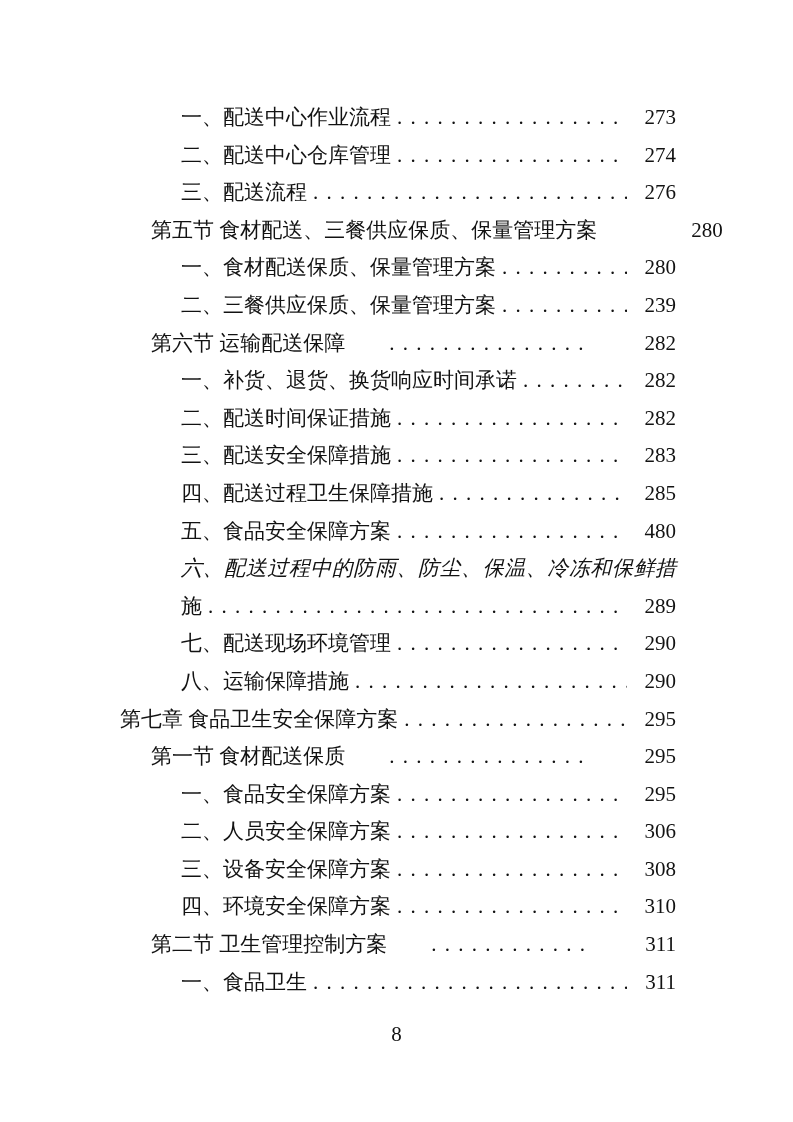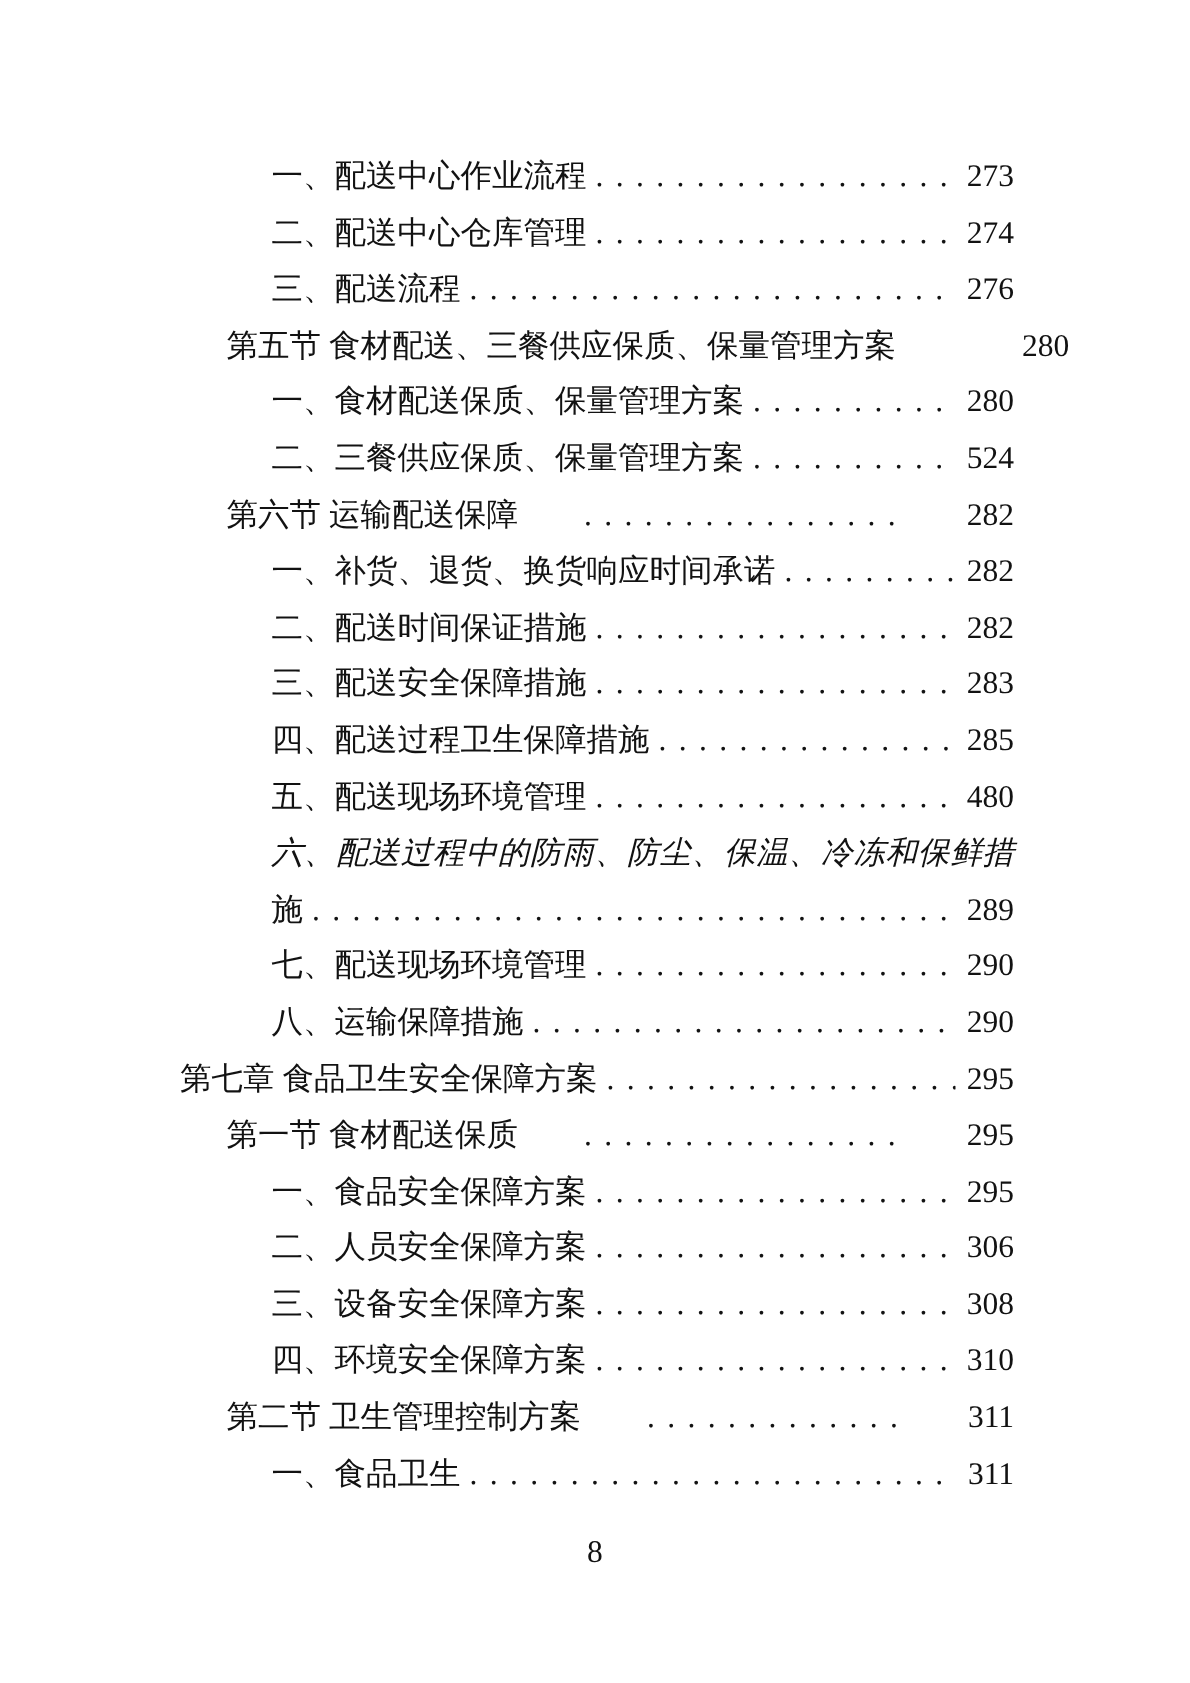--- a/index.html
+++ b/index.html
@@ -51,21 +51,21 @@
     overflow: hidden;
   }
   .toc-entry .dots::after {
     content: ". . . . . . . . . . . . . . . . . . . . . . . . . . . . . . . . . . . . . . . . . . . . . . . . . . . . . . . . . . . .";
     letter-spacing: 1.5px;
     padding-left: 6px;
     white-space: nowrap;
   }
   .toc-entry .pagenum {
     flex: 0 0 auto;
-    margin-left: 8px;
+    margin-left: 18px;
     text-align: right;
   }
   
   .toc-entry.no-leader {
     display: block;
     text-align: justify;
     text-align-last: justify;
     font-style: italic;
   }
   .page-footer {
@@ -105,21 +105,21 @@
         <span class="pagenum">280</span>
       </div>
       <div class="toc-entry lvl-item">
         <span class="title">一、食材配送保质、保量管理方案</span>
         <span class="dots"></span>
         <span class="pagenum">280</span>
       </div>
       <div class="toc-entry lvl-item">
         <span class="title">二、三餐供应保质、保量管理方案</span>
         <span class="dots"></span>
-        <span class="pagenum">524</span>
+        <span class="pagenum">239</span>
       </div>
       <div class="toc-entry lvl-section">
         <span class="title">第六节 运输配送保障</span>
         <span class="dots"></span>
         <span class="pagenum">282</span>
       </div>
       <div class="toc-entry lvl-item">
         <span class="title">一、补货、退货、换货响应时间承诺</span>
         <span class="dots"></span>
         <span class="pagenum">282</span>
@@ -133,21 +133,21 @@
         <span class="title">三、配送安全保障措施</span>
         <span class="dots"></span>
         <span class="pagenum">283</span>
       </div>
       <div class="toc-entry lvl-item">
         <span class="title">四、配送过程卫生保障措施</span>
         <span class="dots"></span>
         <span class="pagenum">285</span>
       </div>
       <div class="toc-entry lvl-item">
-        <span class="title">五、配送现场环境管理</span>
+        <span class="title">五、食品安全保障方案</span>
         <span class="dots"></span>
         <span class="pagenum">480</span>
       </div>
       <div class="toc-entry lvl-item no-leader"><span class="title">六、配送过程中的防雨、防尘、保温、冷冻和保鲜措</span></div>
       <div class="toc-entry lvl-cont">
         <span class="title">施</span>
         <span class="dots"></span>
         <span class="pagenum">289</span>
       </div>
       <div class="toc-entry lvl-item">

